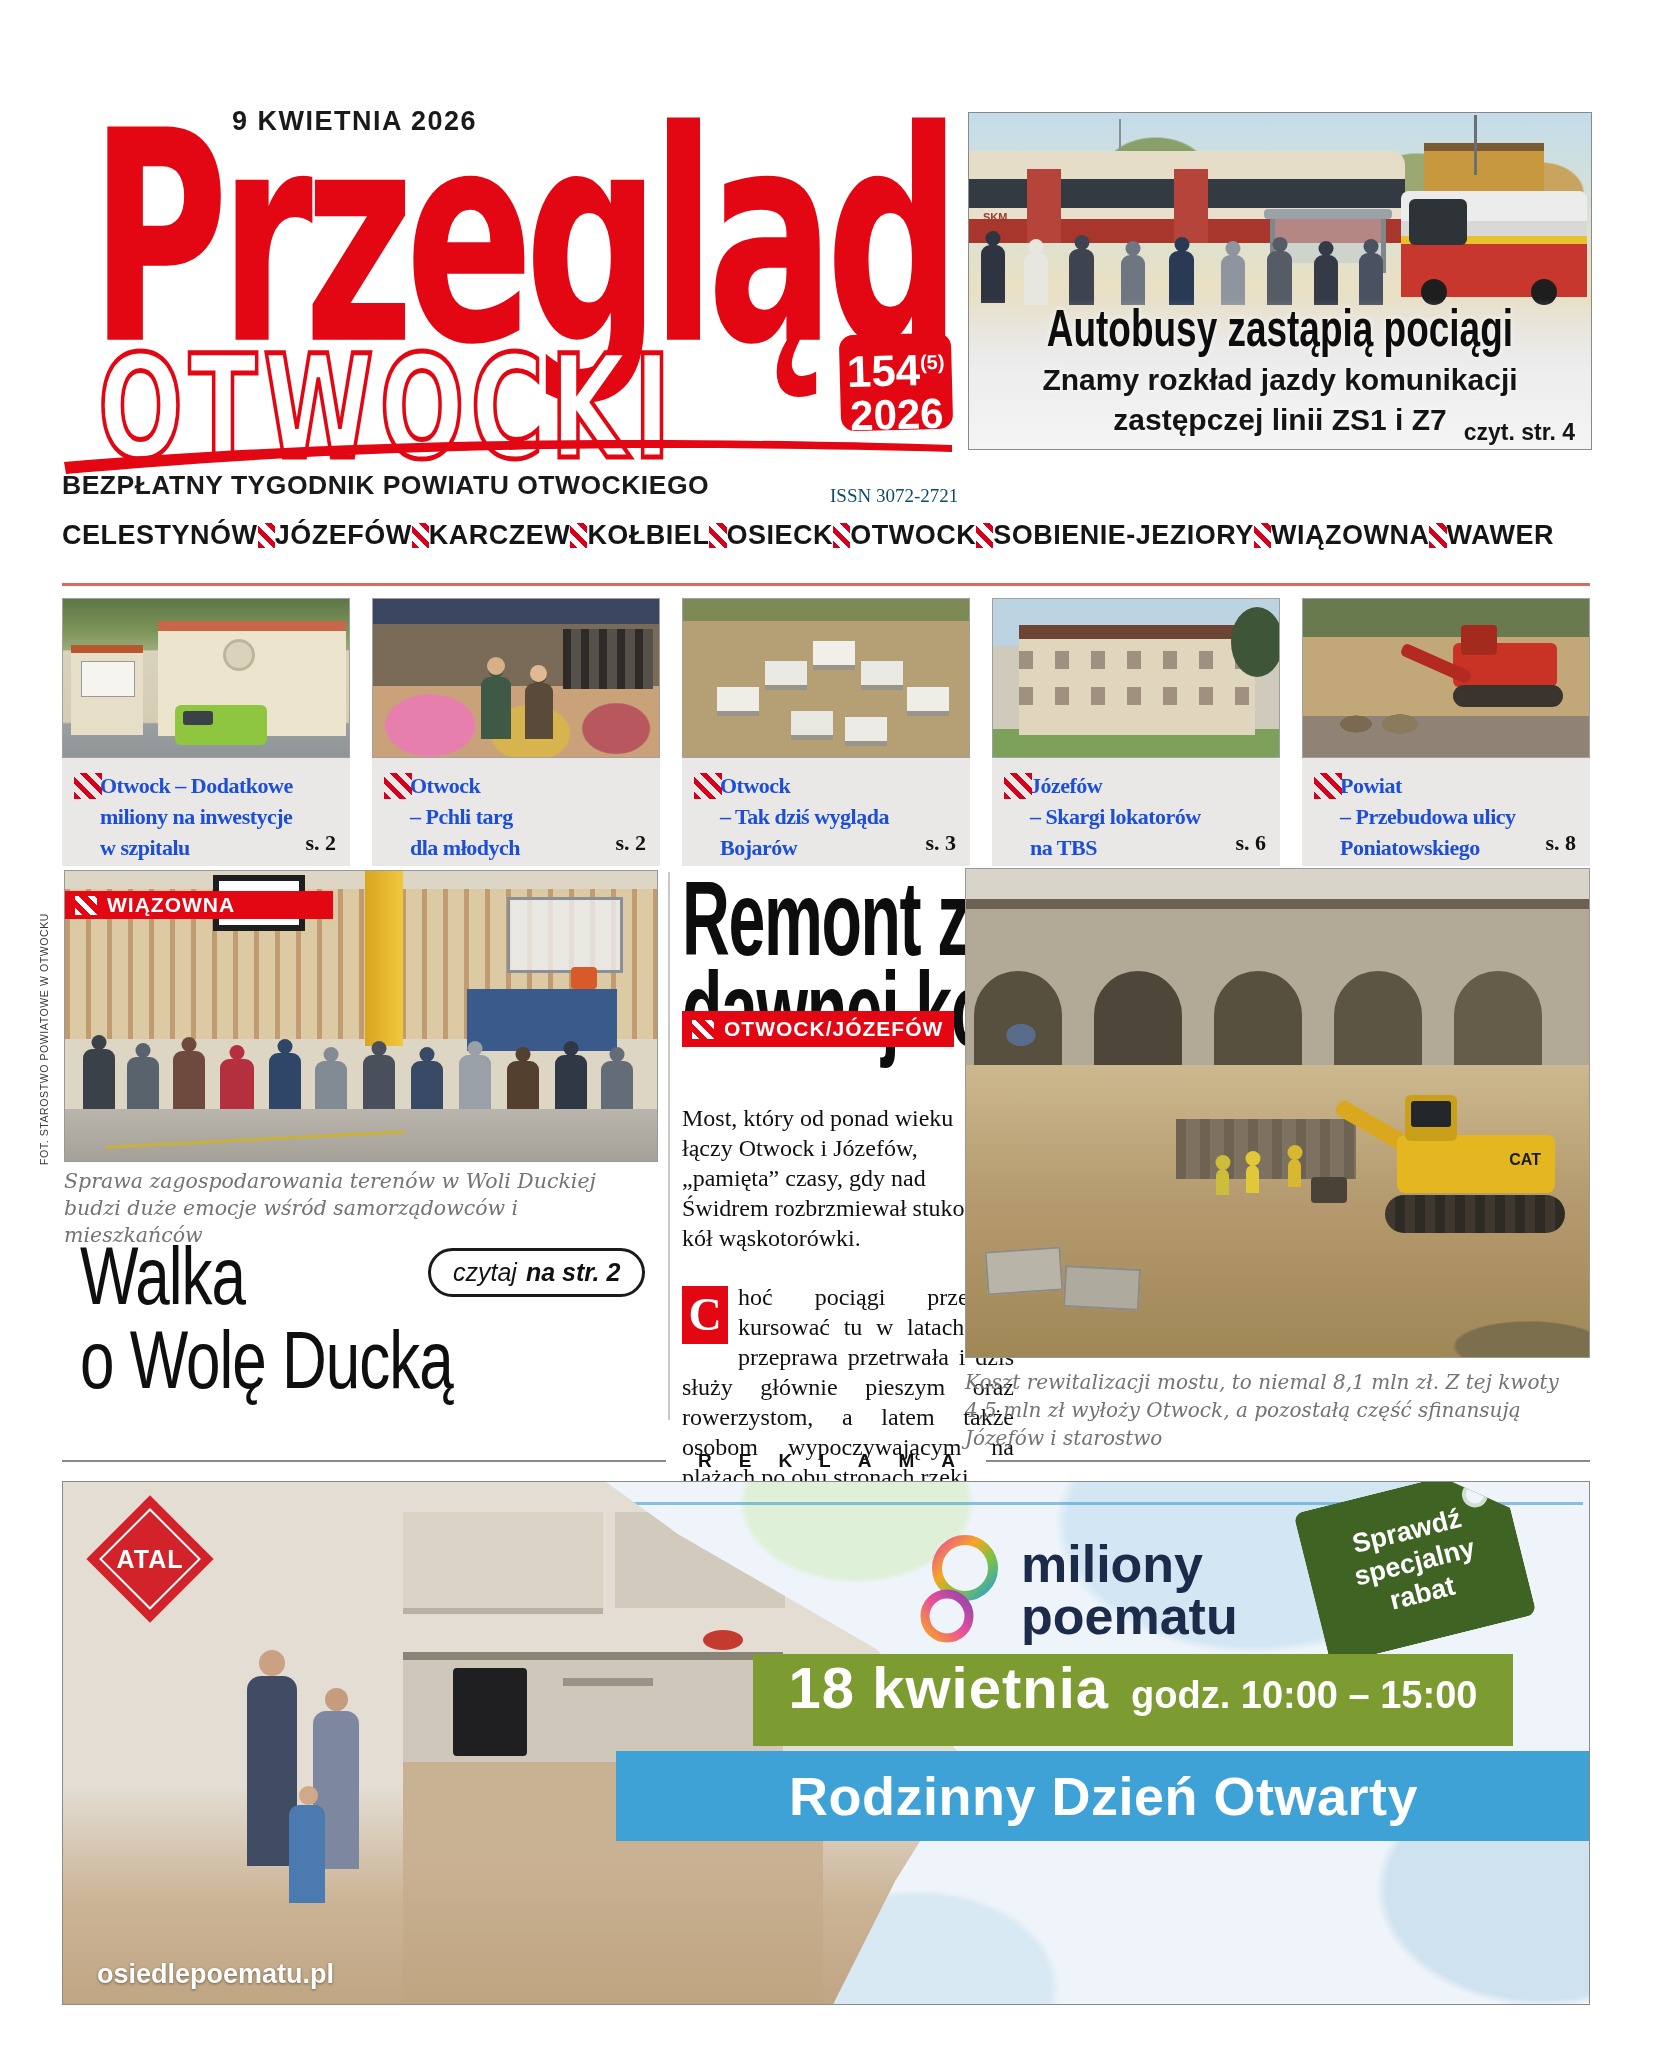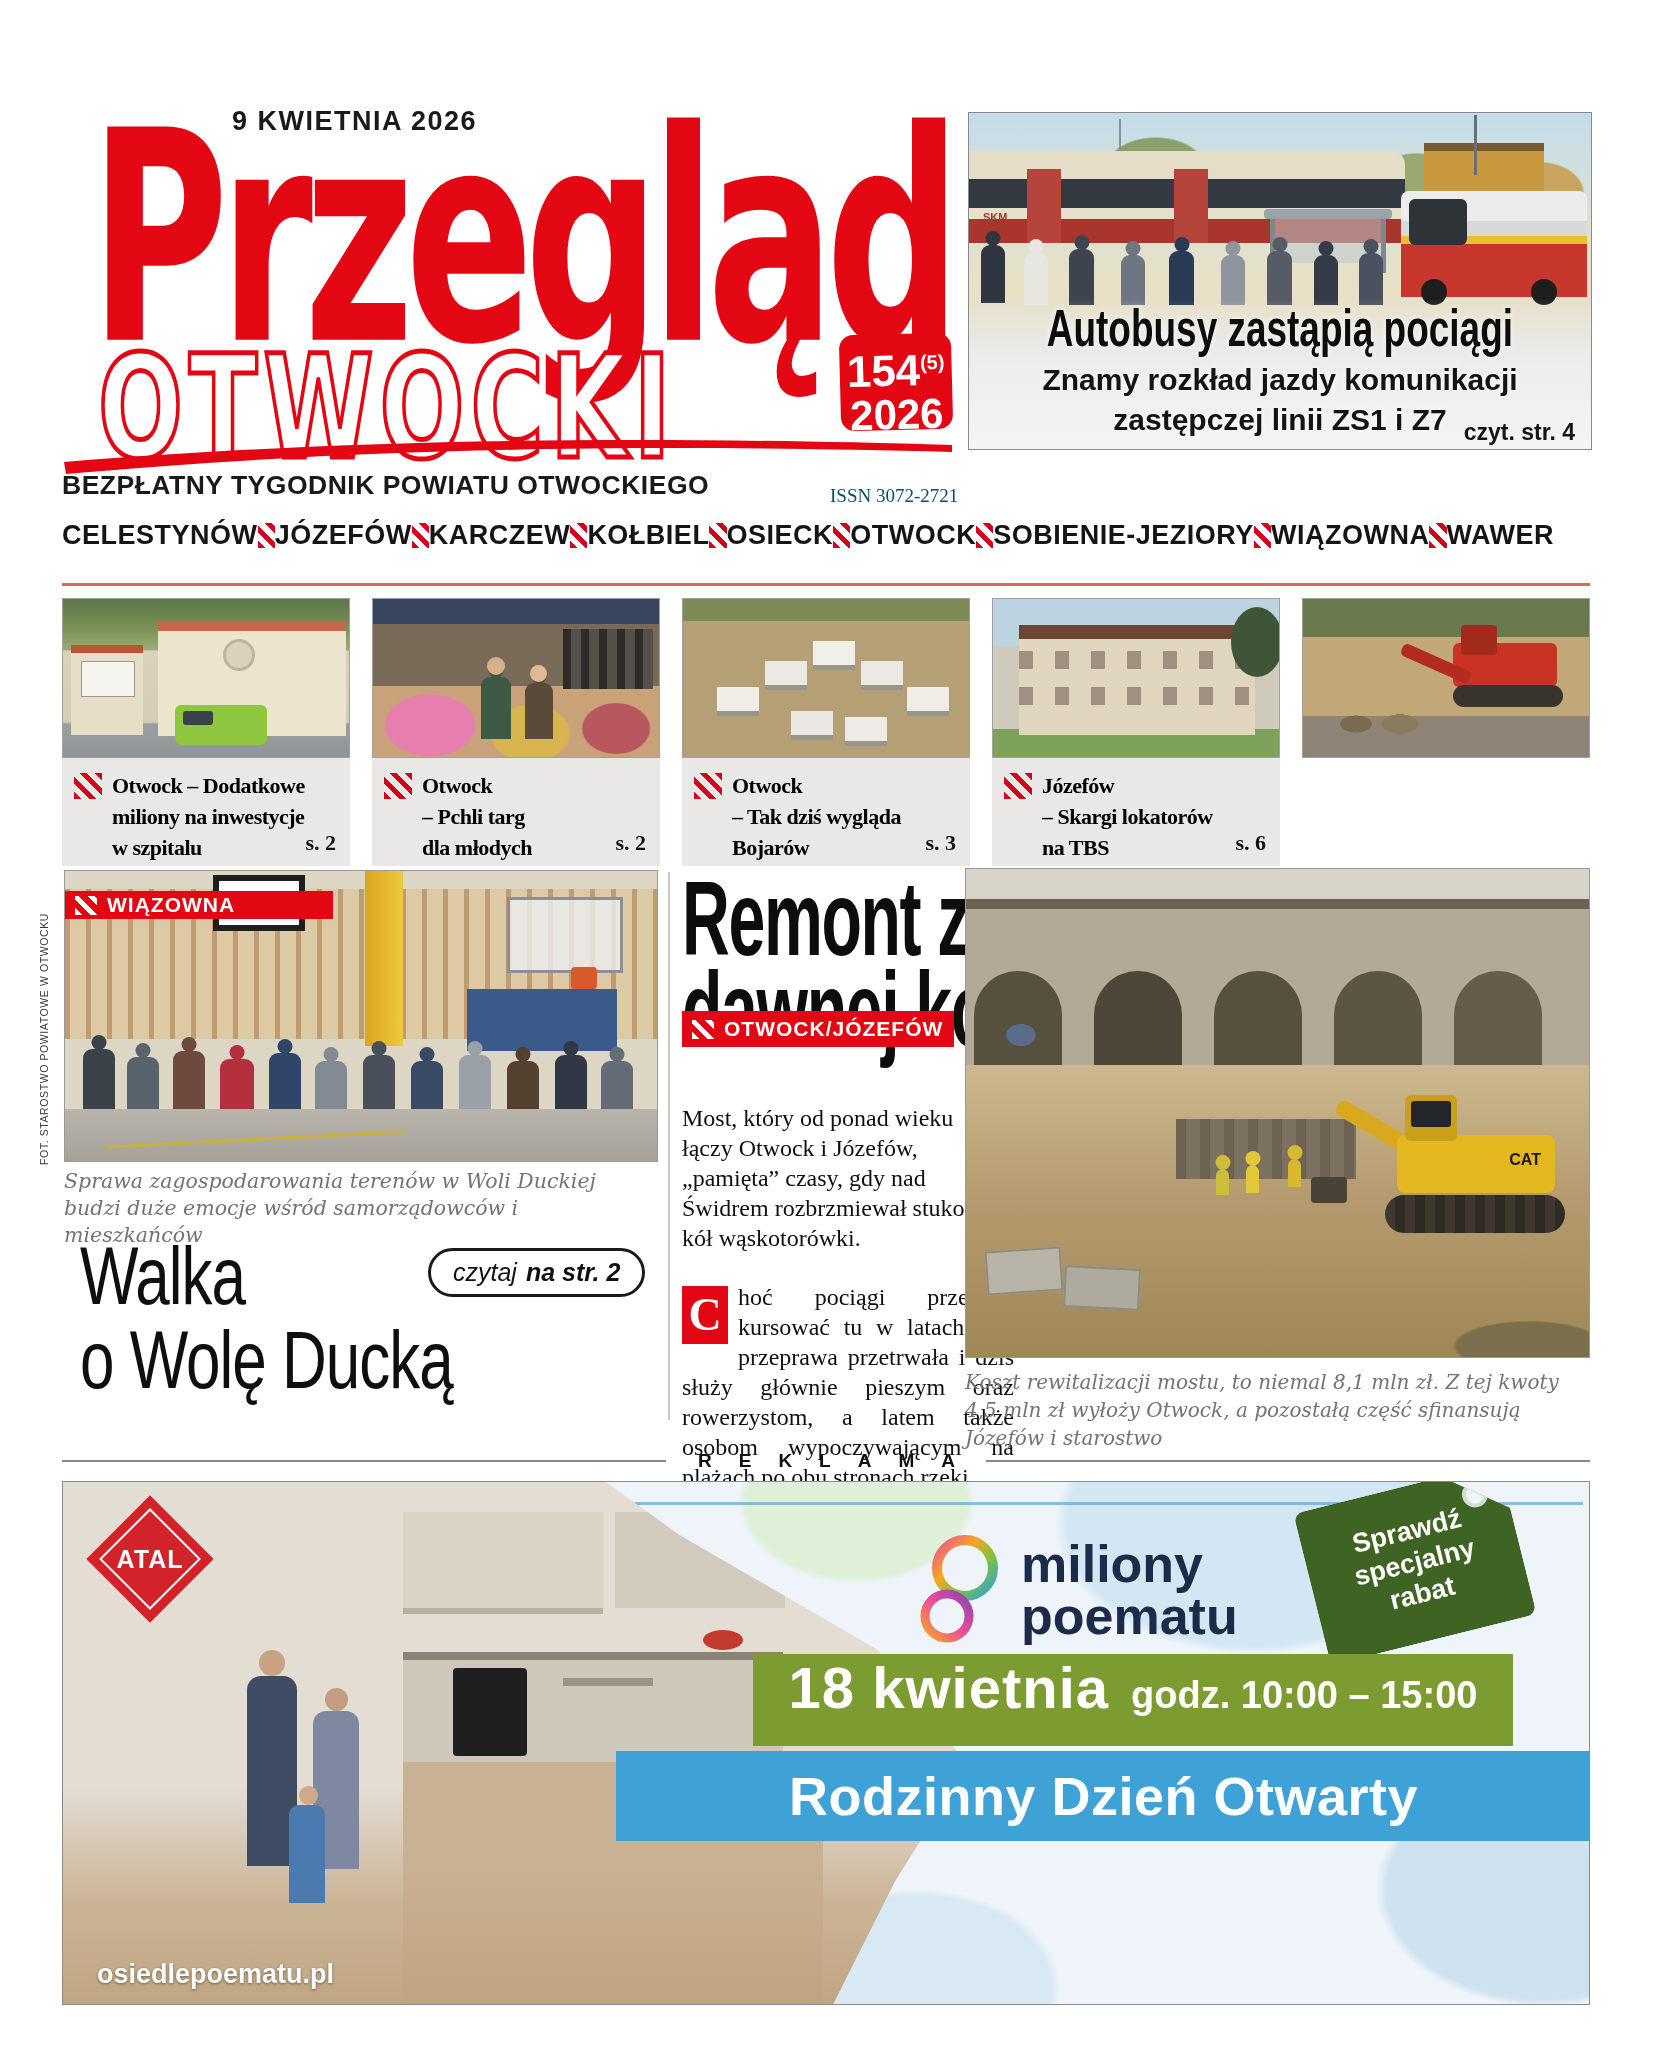--- a/index.html
+++ b/index.html
@@ -38,22 +38,22 @@
   .nav{display:flex;align-items:center;justify-content:space-between;}
   .nav span.item{font:700 27px "Liberation Sans",sans-serif;letter-spacing:0.5px;color:#151515;white-space:nowrap;}
   .rule-red{background:#dd6a58;height:3px;}
 
   
   .teasers{display:flex;gap:22px;}
   .teaser{width:288px;}
   .t-photo{position:relative;height:160px;border:1px solid #a0a0a0;overflow:hidden;box-sizing:border-box;}
   .t-cap{position:relative;background:#e9e8e6;height:108px;box-sizing:border-box;padding:12px 14px 10px 14px;}
   .t-cap .sl-teaser{position:absolute;left:12px;top:15px;}
-  .t-lines{margin-left:36px;font:700 22px/31px "Liberation Serif","DejaVu Serif",serif;
-           letter-spacing:-0.5px;color:#000000;white-space:nowrap;}
+  .t-lines{margin-left:24px;font:700 22px/31px "Liberation Serif","DejaVu Serif",serif;
+           letter-spacing:-0.5px;color:#1d4ed8;white-space:nowrap;}
   .t-page{position:absolute;right:14px;bottom:10px;font:700 22px "Liberation Serif","DejaVu Serif",serif;}
 
   
   .red-label{background:#e30613;display:flex;align-items:center;gap:10px;padding-left:10px;box-sizing:border-box;}
   .red-label span.txt{font:700 21px "Liberation Sans",sans-serif;color:#fff;letter-spacing:1px;}
 
   .photo-frame{border:1px solid #999;overflow:hidden;box-sizing:border-box;background:#cfcac0;}
   .credit{writing-mode:vertical-rl;transform:rotate(180deg);font:400 10.5px "Liberation Sans",sans-serif;
           color:#3a3a3a;letter-spacing:0.6px;white-space:nowrap;}
   .cap-italic{font-style:italic;font-family:"DejaVu Serif","Liberation Serif",serif;color:#737373;}
@@ -281,20 +281,29 @@
     </div>
 
     <div class="teaser">
       <div class="t-photo">
         <div class="abs" style="inset:0;background:linear-gradient(180deg,#6a7a4f 0 24%,#c2a878 24% 74%,#8f8376 74% 100%);"></div>
         <div class="abs" style="left:150px;top:44px;width:104px;height:44px;background:#c93326;border-radius:6px;"></div>
         <div class="abs" style="left:158px;top:26px;width:36px;height:30px;background:#a52a1e;border-radius:4px;"></div>
         <div class="abs" style="left:96px;top:58px;width:74px;height:13px;background:#b32a20;transform:rotate(24deg);border-radius:5px;"></div>
         <div class="abs" style="left:150px;top:86px;width:110px;height:22px;background:#3a342e;border-radius:11px;"></div>
         <div class="abs" style="left:20px;top:110px;width:110px;height:30px;background:radial-gradient(26px 14px at 30% 50%, #7a6a52 0 60%, transparent 62%),radial-gradient(30px 16px at 70% 50%, #8a7a5e 0 60%, transparent 62%);"></div>
+      </div>
+      <div class="t-cap">
+        <span class="sl sl-teaser"></span>
+        <div class="t-lines">
+          <div>Powiat</div>
+          <div>– Przebudowa ulicy</div>
+          <div>Poniatowskiego</div>
+        </div>
+        <span class="t-page">s. 8</span>
       </div>
     </div>
   </div>
 
   <div class="abs credit" style="left:38px;top:893px;height:272px;">FOT. STAROSTWO POWIATOWE W OTWOCKU</div>
 
   <div class="abs photo-frame" style="left:64px;top:870px;width:594px;height:292px;">
     <div class="abs" style="inset:0;background:#ded6c4;"></div>
     <div class="abs" style="left:0;top:18px;width:594px;height:150px;background:repeating-linear-gradient(90deg,#b98d5c 0 5px,#dcc79d 5px 21px);opacity:0.8;"></div>
     <div class="abs" style="left:148px;top:4px;width:92px;height:56px;background:#fff;border:6px solid #1e1e1e;box-sizing:border-box;"></div>

